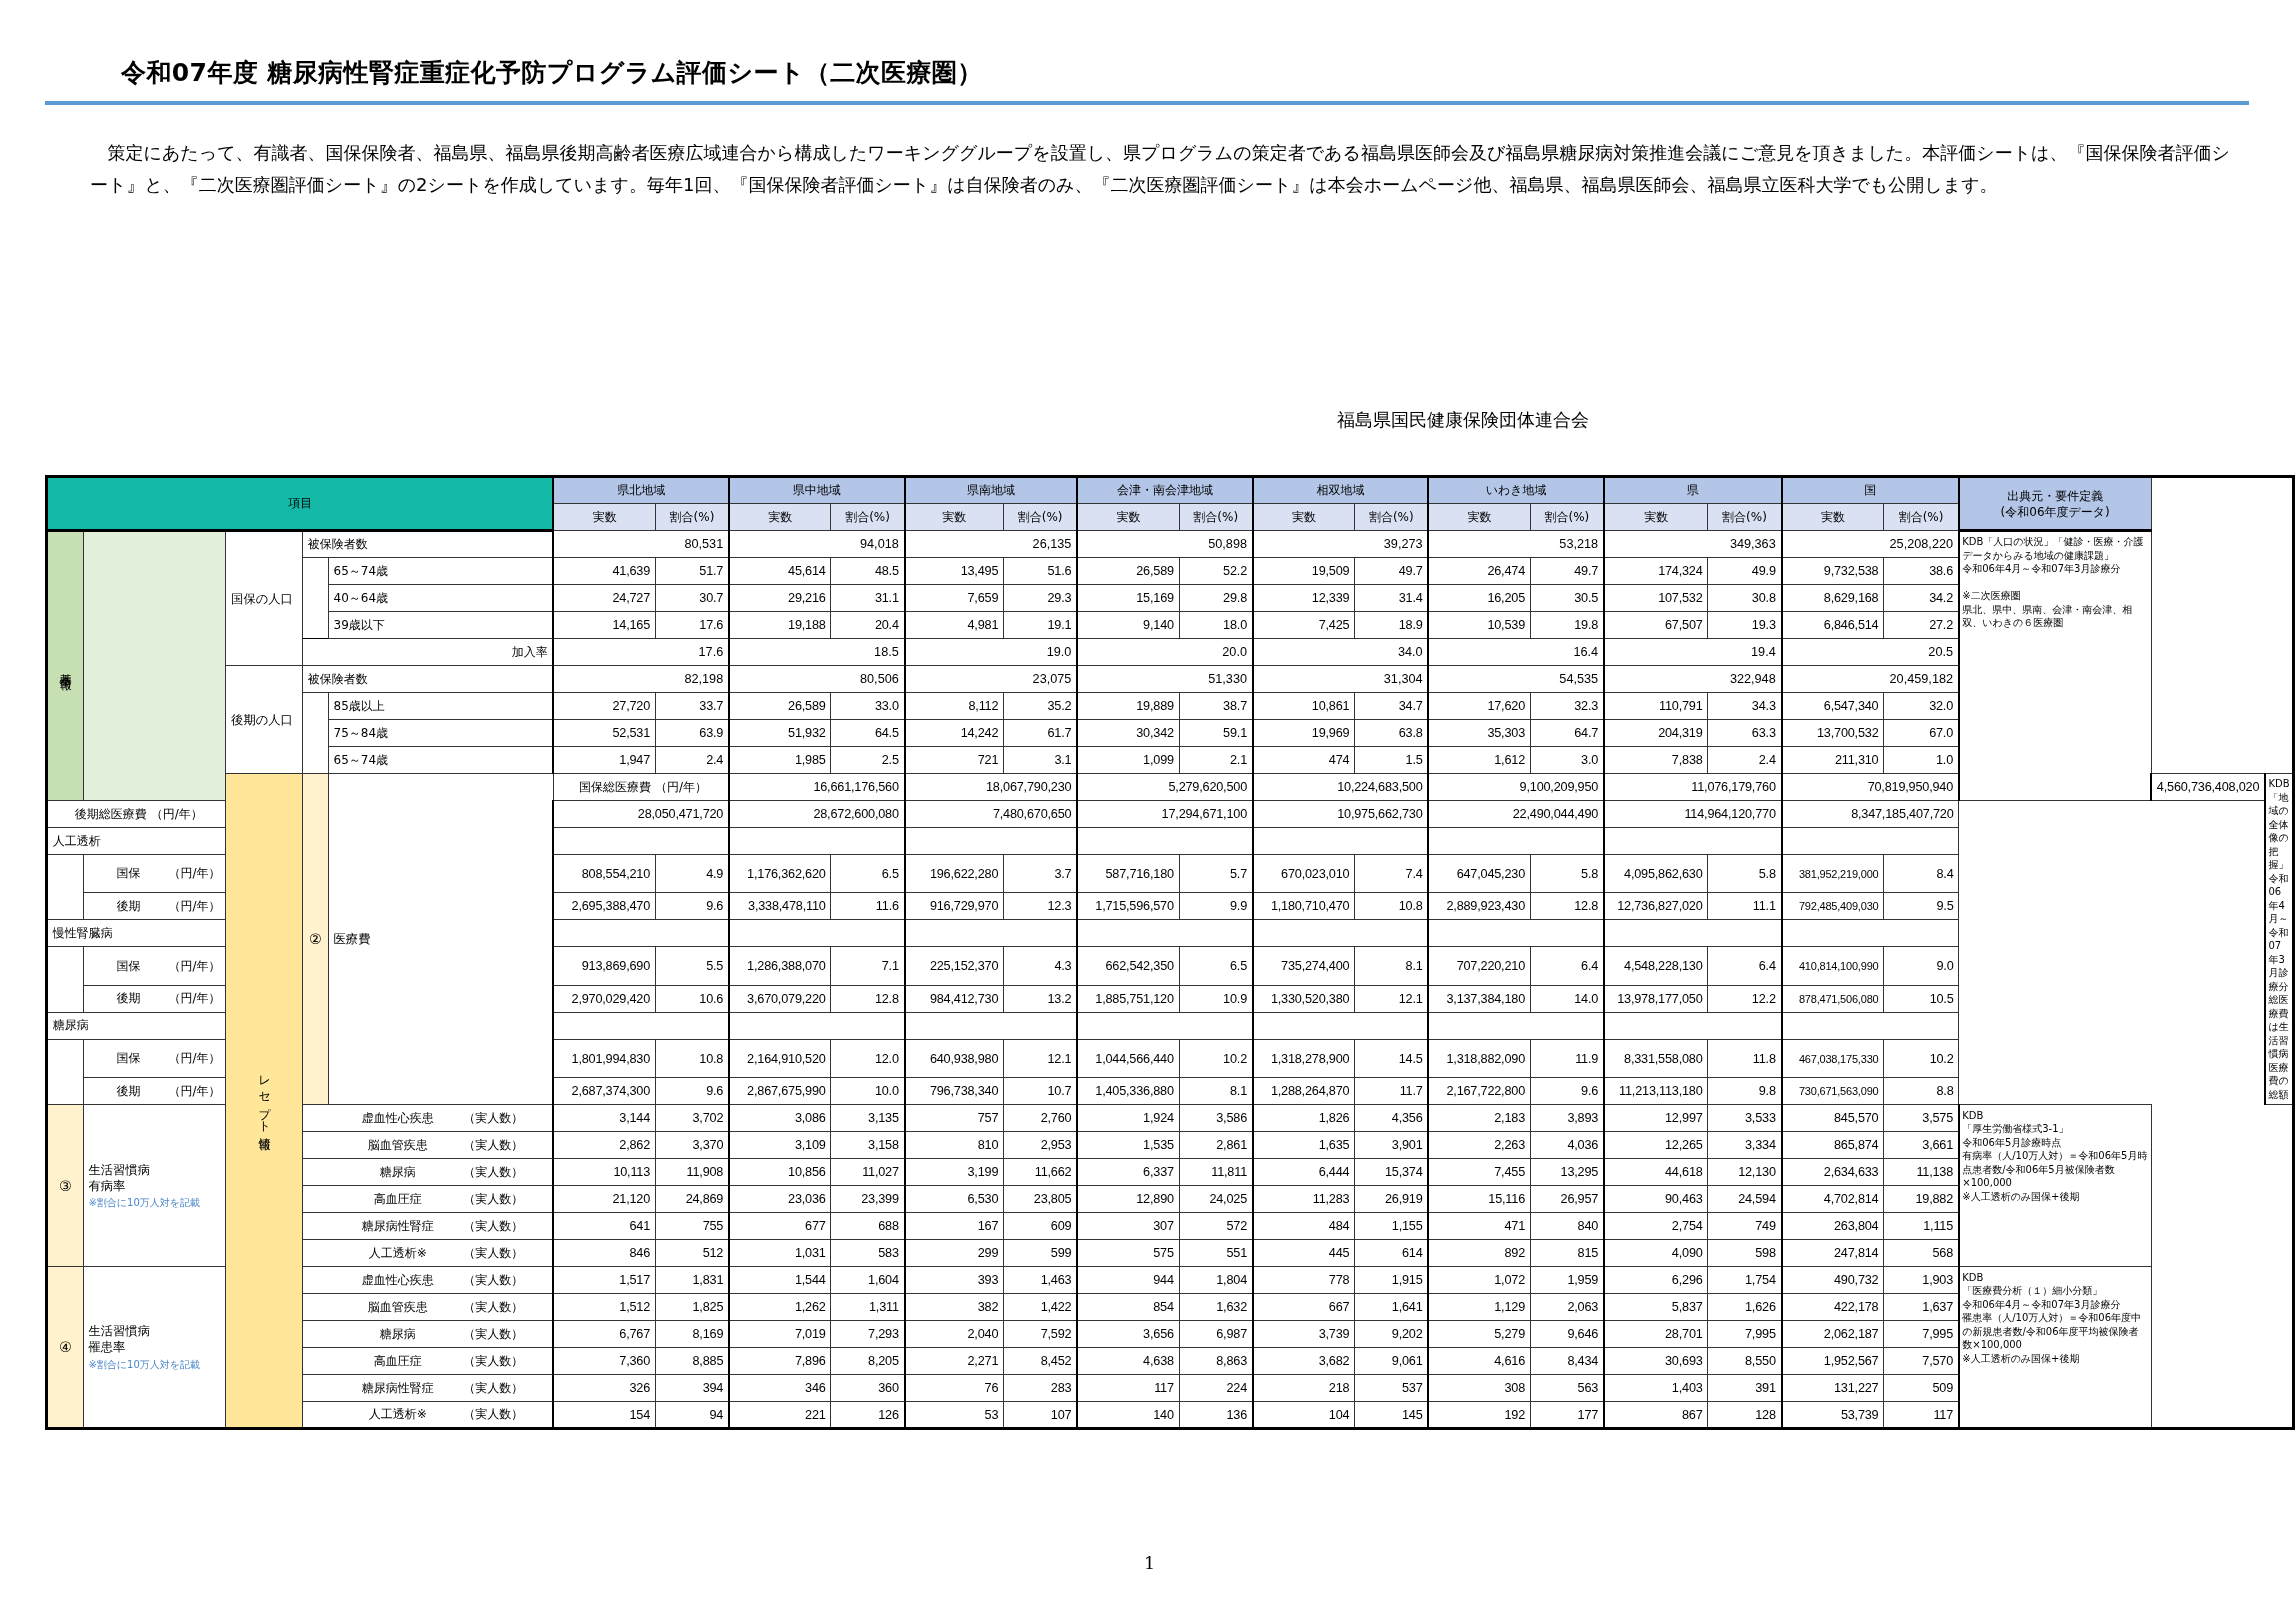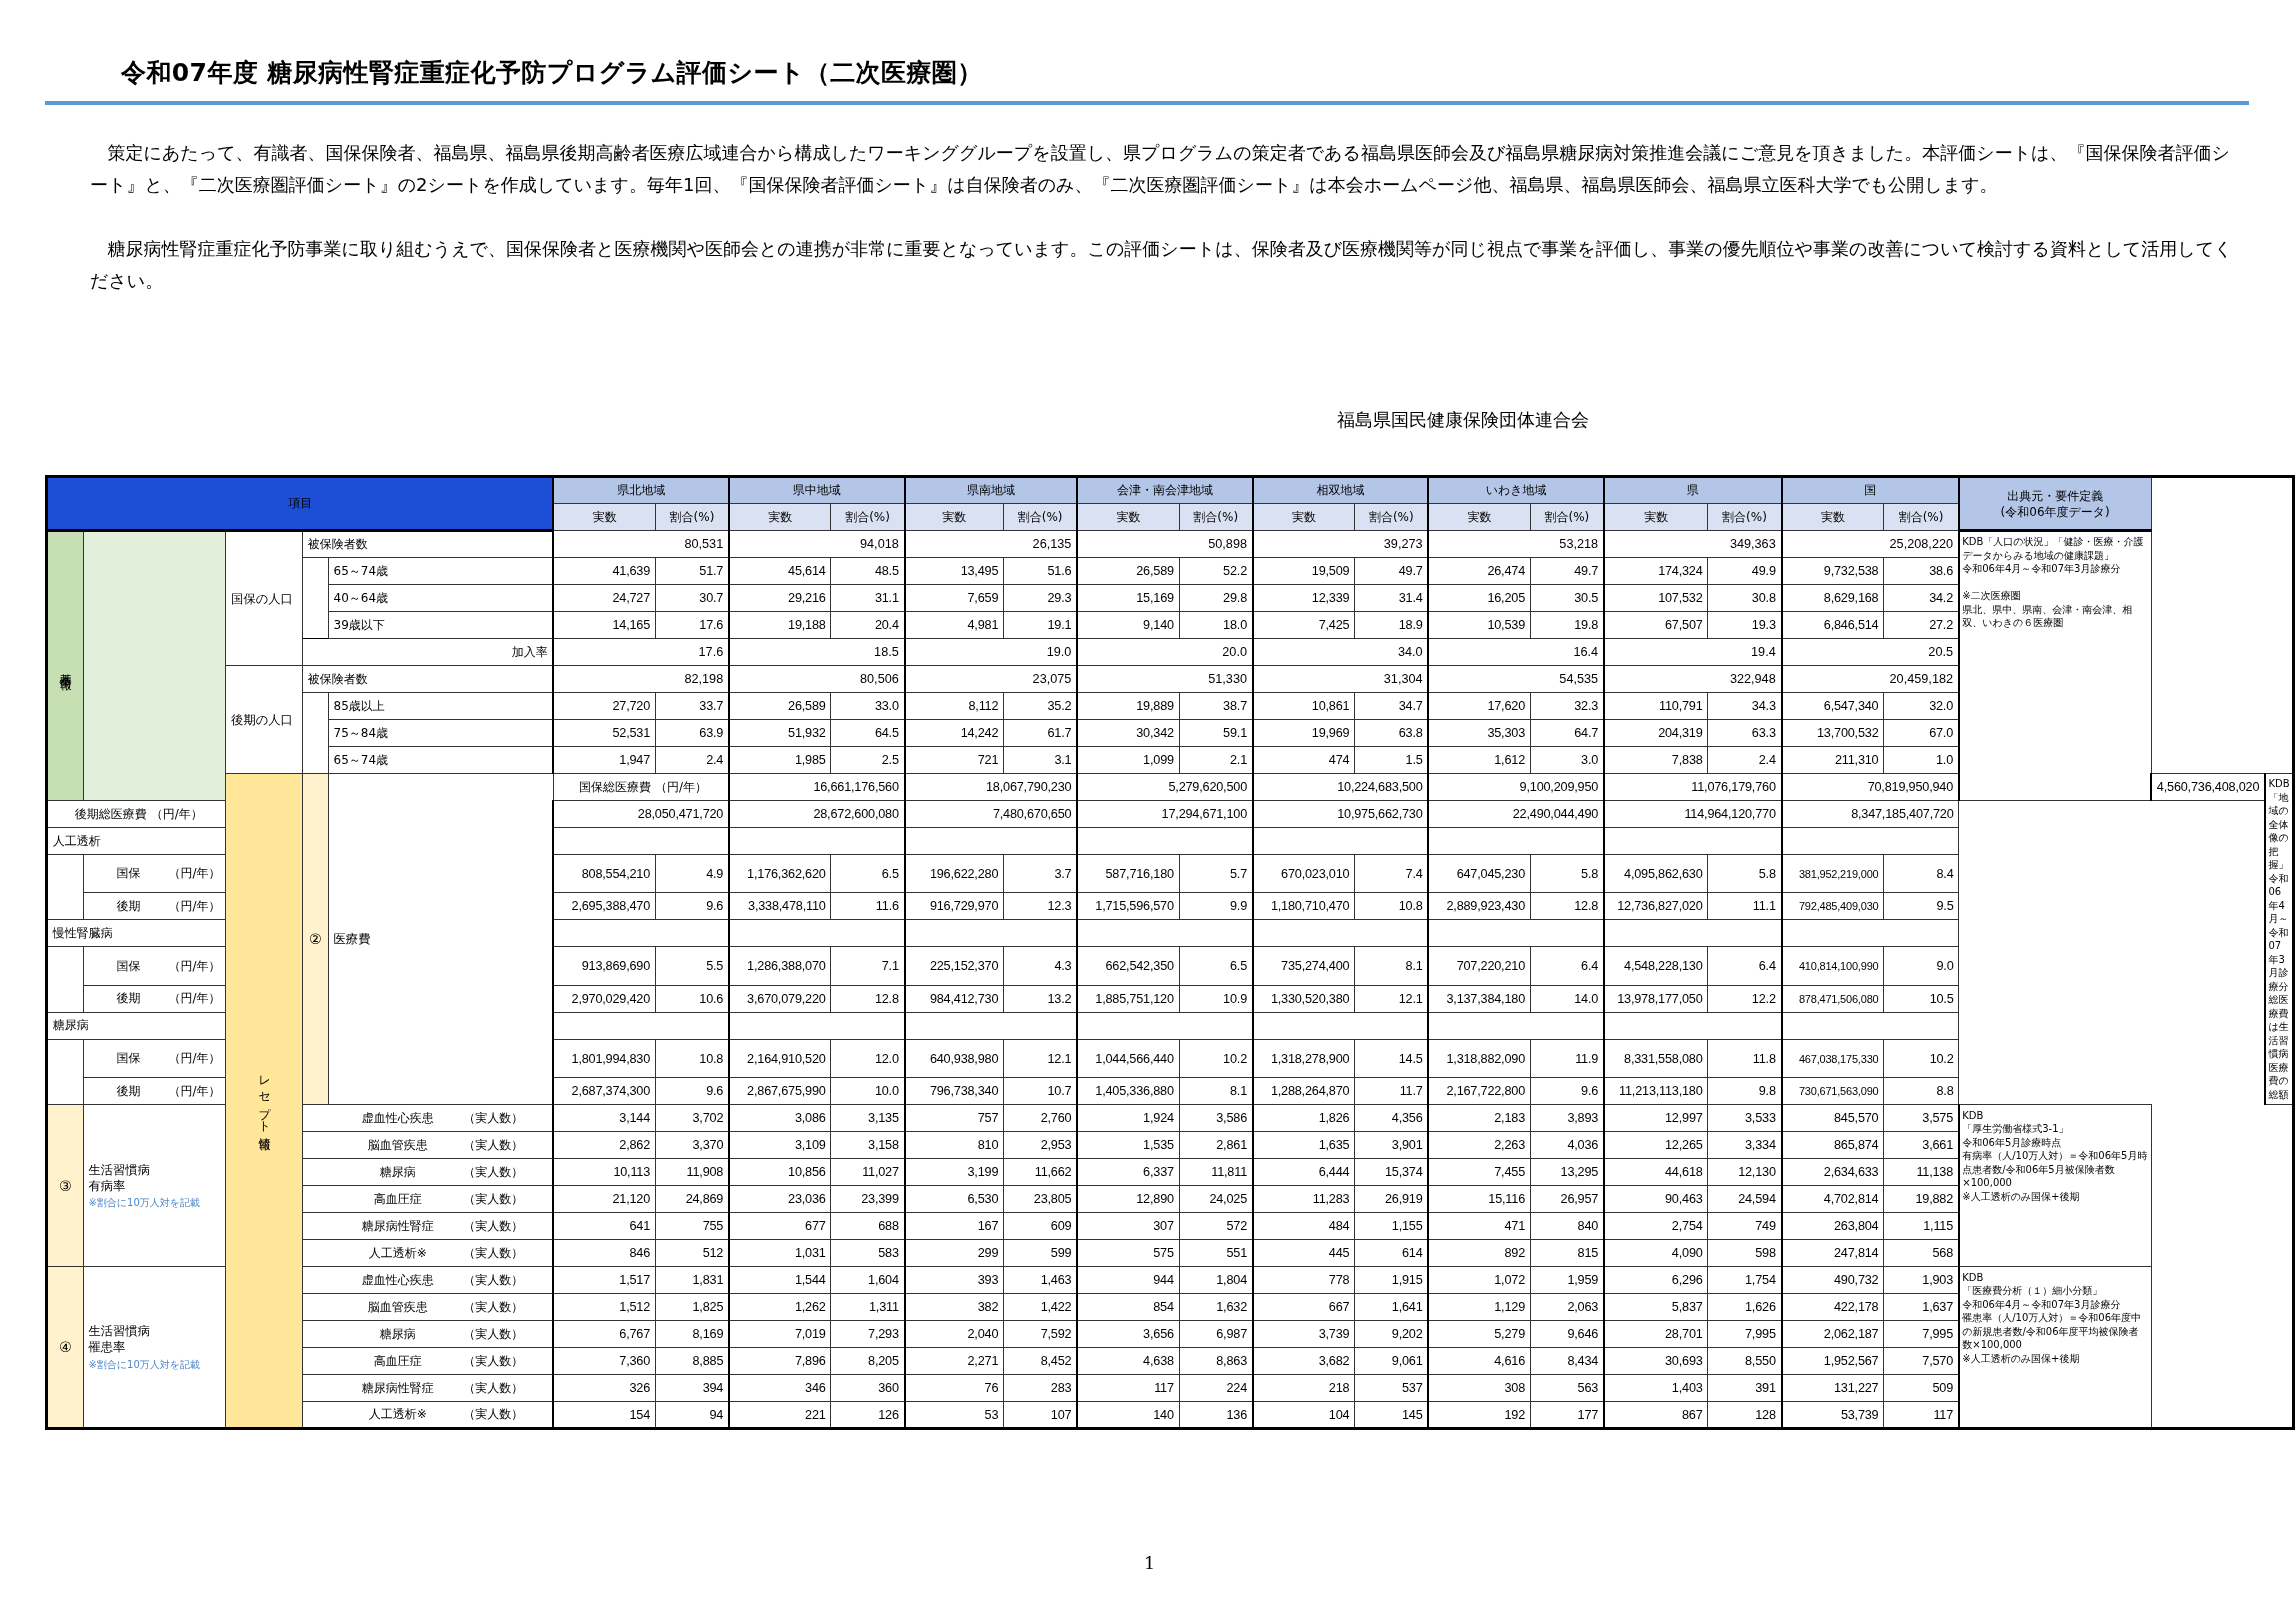--- a/index.html
+++ b/index.html
@@ -11,21 +11,21 @@
 
   .intro { position: absolute; left: 90px; top: 137px; width: 2148px; font-size: 18px; line-height: 32px; }
   .intro p { margin-bottom: 32px; text-indent: 17.5px; }
   .intro p:last-of-type { margin-bottom: 0; }
   .signature { position: absolute; left: 1337px; top: 408px; font-size: 18px; white-space: nowrap; }
 
   table.sheet { position: absolute; left: 45px; top: 475px; border-collapse: collapse; table-layout: fixed; border: 3.2px solid #000; font-size: 12px; }
   table.sheet td, table.sheet th { border: 0.8px solid #333; height: 27px; padding: 0 4.8px; white-space: nowrap; overflow: hidden; font-weight: normal; }
   table.sheet th { background: #b4c6e7; text-align: center; font-size: 12px; }
   table.sheet th.sub { background: #d9e1f2; }
-  table.sheet th.hdr-item { background: #1d4ed8; margin-left: 32px; }
+  table.sheet th.hdr-item { background: #14b8a6; margin-left: 32px; }
   .hd1 th { height: 30px; }
   .hd2 th { height: 26px; border-bottom: 3.2px solid #000; }
   .thick-l { border-left: 2.4px solid #000 !important; }
   .thick-t td { border-top: 2.4px solid #000; }
   .num { text-align: right; font-family: "Liberation Sans", sans-serif; font-size: 12.7px; letter-spacing: -0.2px; }
   .num-s { font-size: 11px; }
   .ctr { text-align: right; font-family: "Liberation Sans", sans-serif; font-size: 12.7px; }
   .lbl { text-align: left; font-size: 12px; }
   .lbl2 { text-align: center; font-size: 12px; padding-left: 4.8px !important; }
   .lbl2 .name { display: inline-block; width: 80px; }
@@ -42,21 +42,20 @@
   .page-num { position: absolute; left: 1144px; top: 1553px; font-family: "DejaVu Serif", serif; font-size: 17.5px; }
 </style>
 </head>
 <body>
 
 <div class="title">令和07年度 糖尿病性腎症重症化予防プログラム評価シート（二次医療圏）</div>
 <div class="title-rule"></div>
 
 <div class="intro">
   <p>策定にあたって、有識者、国保保険者、福島県、福島県後期高齢者医療広域連合から構成したワーキンググループを設置し、県プログラムの策定者である福島県医師会及び福島県糖尿病対策推進会議にご意見を頂きました。本評価シートは、『国保保険者評価シート』と、『二次医療圏評価シート』の2シートを作成しています。毎年1回、『国保保険者評価シート』は自保険者のみ、『二次医療圏評価シート』は本会ホームページ他、福島県、福島県医師会、福島県立医科大学でも公開します。</p>
-  <p>糖尿病性腎症重症化予防事業に取り組むうえで、国保保険者と医療機関や医師会との連携が非常に重要となっています。この評価シートは、保険者及び医療機関等が同じ視点で事業を評価し、事業の優先順位や事業の改善について検討する資料として活用してください。</p>
 </div>
 <div class="signature">福島県国民健康保険団体連合会</div>
 
 <table class="sheet" id="sheet">
   <colgroup>
     <col style="width:40px">
       <col style="width:34px">
       <col style="width:97px">
       <col style="width:26px">
       <col style="width:245px">

